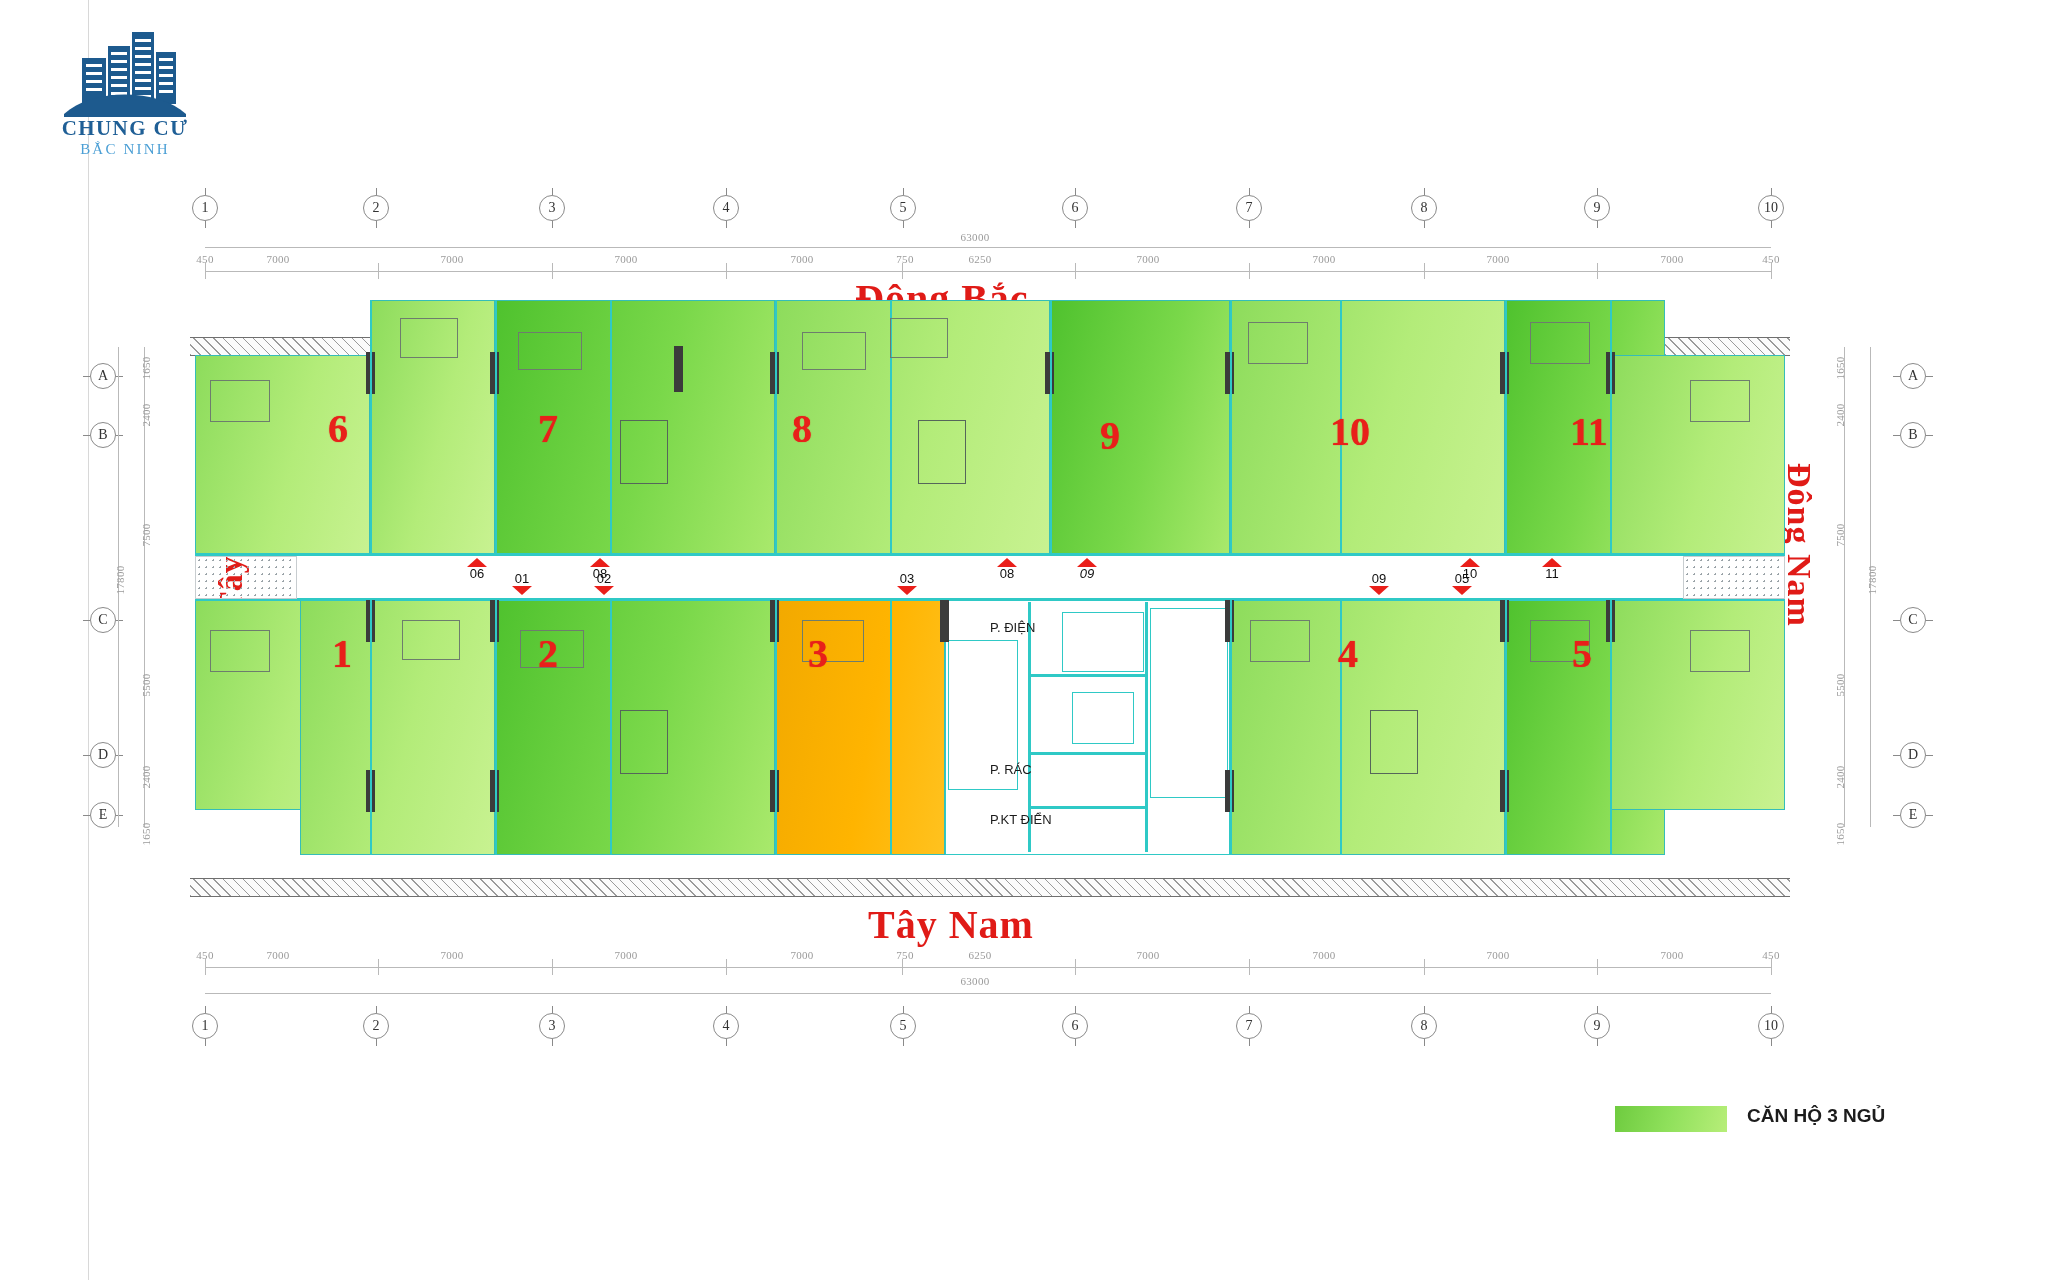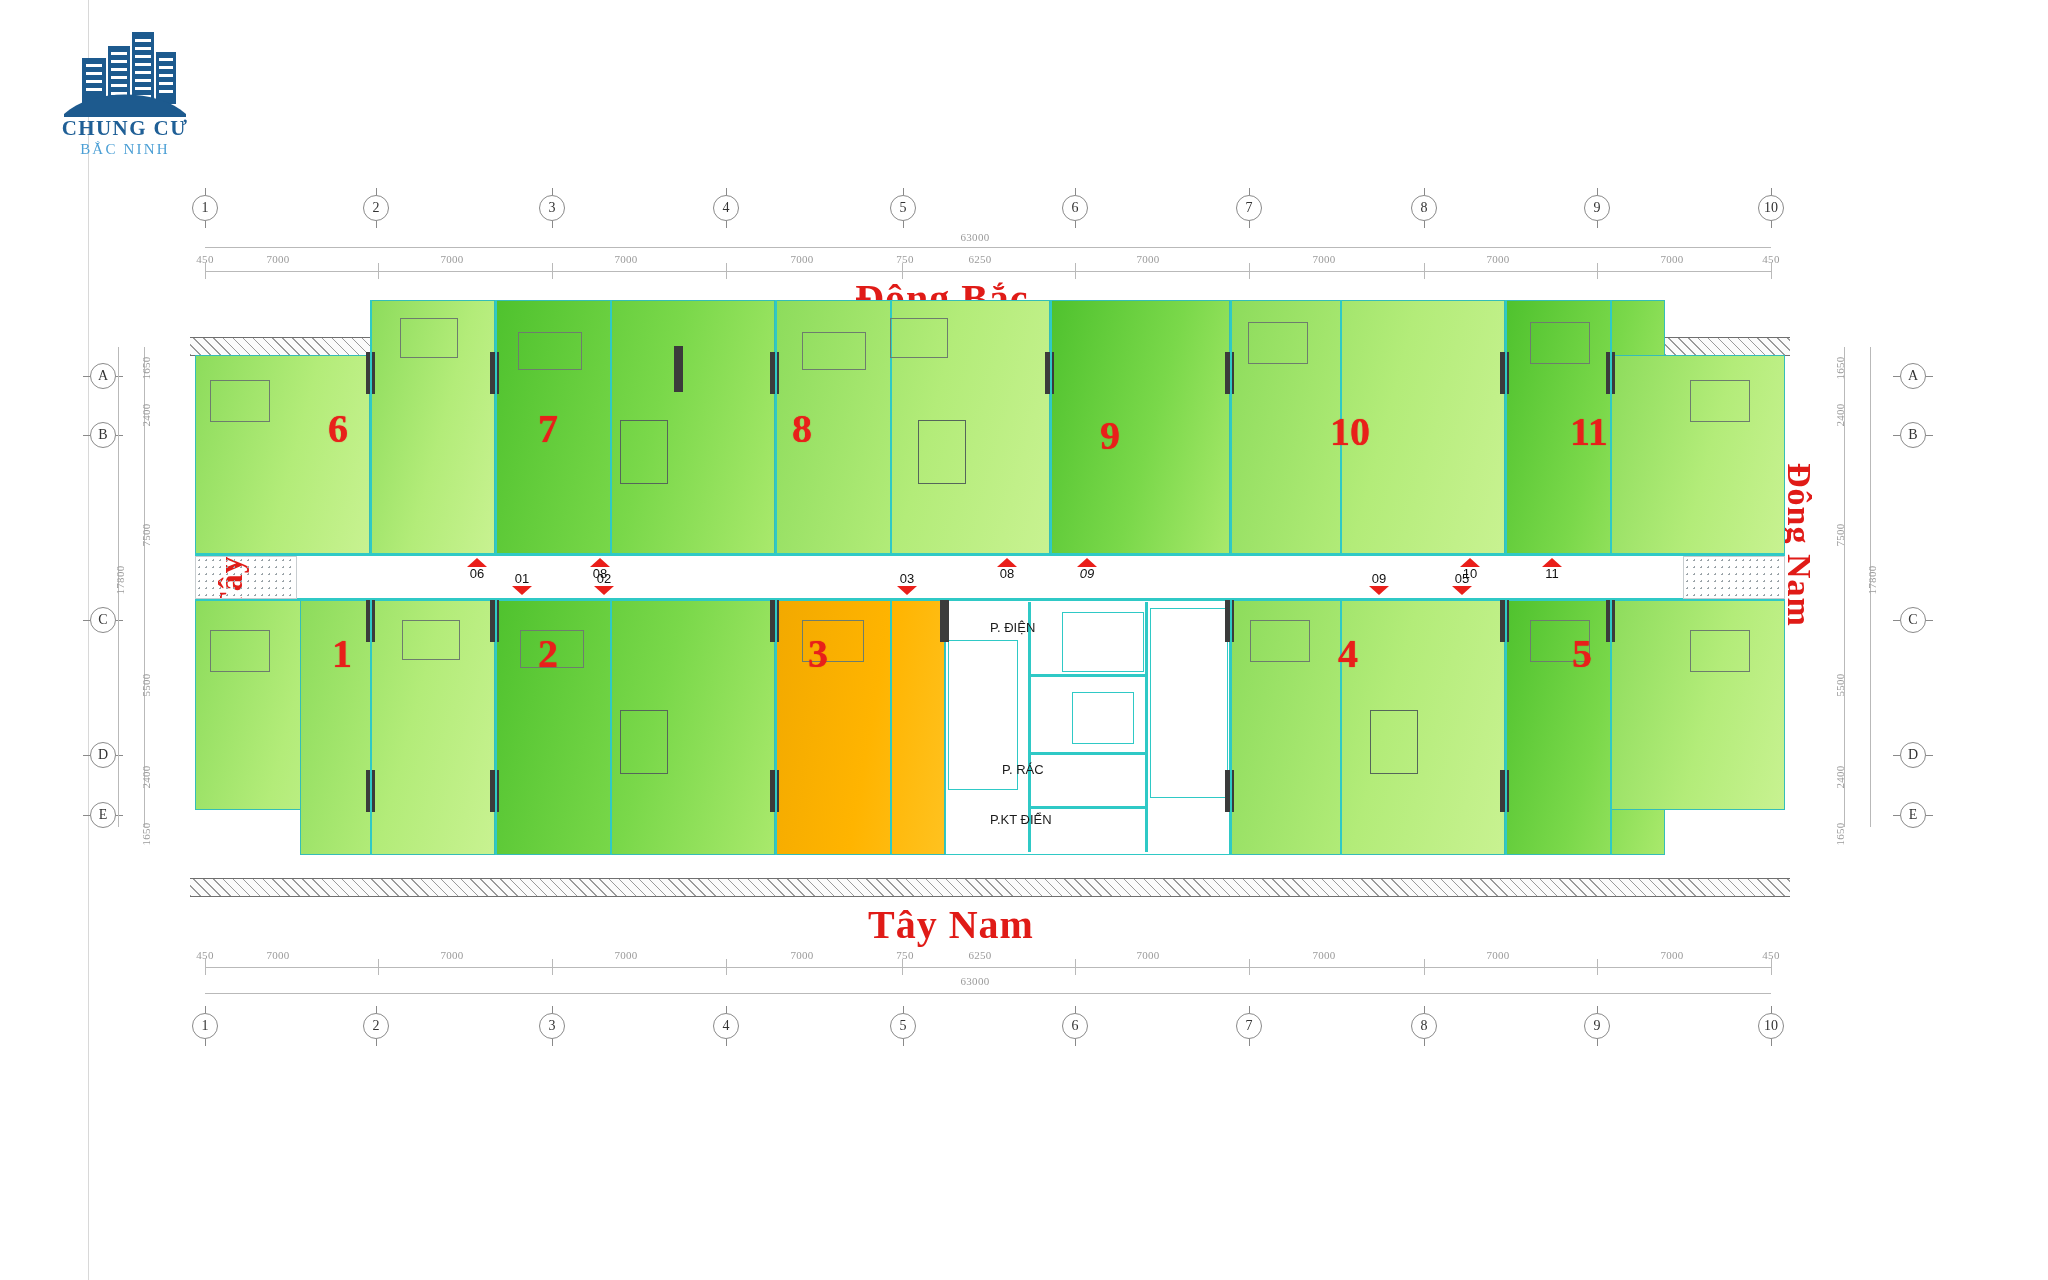--- a/index.html
+++ b/index.html
@@ -252,21 +252,21 @@
       <div class="core" style="left:872px;top:312px;width:82px;height:60px;"></div>
       <div class="core" style="left:882px;top:392px;width:62px;height:52px;"></div>
       <div class="core" style="left:960px;top:308px;width:78px;height:190px;"></div>
       <div class="cwall" style="left:838px;top:302px;width:3px;height:250px;"></div>
       <div class="cwall" style="left:955px;top:302px;width:3px;height:250px;"></div>
       <div class="cwall" style="left:838px;top:374px;width:120px;height:3px;"></div>
       <div class="cwall" style="left:838px;top:452px;width:120px;height:3px;"></div>
       <div class="cwall" style="left:838px;top:506px;width:120px;height:3px;"></div>
 
       <div class="roomlbl" style="left:800px;top:320px;">P. ĐIỆN</div>
-      <div class="roomlbl" style="left:800px;top:462px;margin-left:12px;">P. RÁC</div>
+      <div class="roomlbl" style="left:800px;top:462px;">P. RÁC</div>
       <div class="roomlbl" style="left:800px;top:512px;">P.KT ĐIỂN</div>
 
       <div class="wall" style="left:176px;top:52px;width:9px;height:42px;"></div>
       <div class="wall" style="left:300px;top:52px;width:9px;height:42px;"></div>
       <div class="wall" style="left:484px;top:46px;width:9px;height:46px;"></div>
       <div class="wall" style="left:580px;top:52px;width:9px;height:42px;"></div>
       <div class="wall" style="left:855px;top:52px;width:9px;height:42px;"></div>
       <div class="wall" style="left:1035px;top:52px;width:9px;height:42px;"></div>
       <div class="wall" style="left:1310px;top:52px;width:9px;height:42px;"></div>
       <div class="wall" style="left:1416px;top:52px;width:9px;height:42px;"></div>
@@ -420,15 +420,19 @@
     <div class="bub bub-v" style="left:912px;top:818px;">6</div>
     <div class="bub bub-v" style="left:1086px;top:818px;">7</div>
     <div class="bub bub-v" style="left:1261px;top:818px;">8</div>
     <div class="bub bub-v" style="left:1434px;top:818px;">9</div>
     <div class="bub bub-v" style="left:1608px;top:818px;">10</div>
 
   </div>
 
 
   <div class="legend">
+    <div class="lgrow">
+      <div class="swatch sw-green"></div>
+      <div class="lgtxt">CĂN HỘ 3 NGỦ</div>
+    </div>
   </div>
 
 </div>
 
 </body></html>

